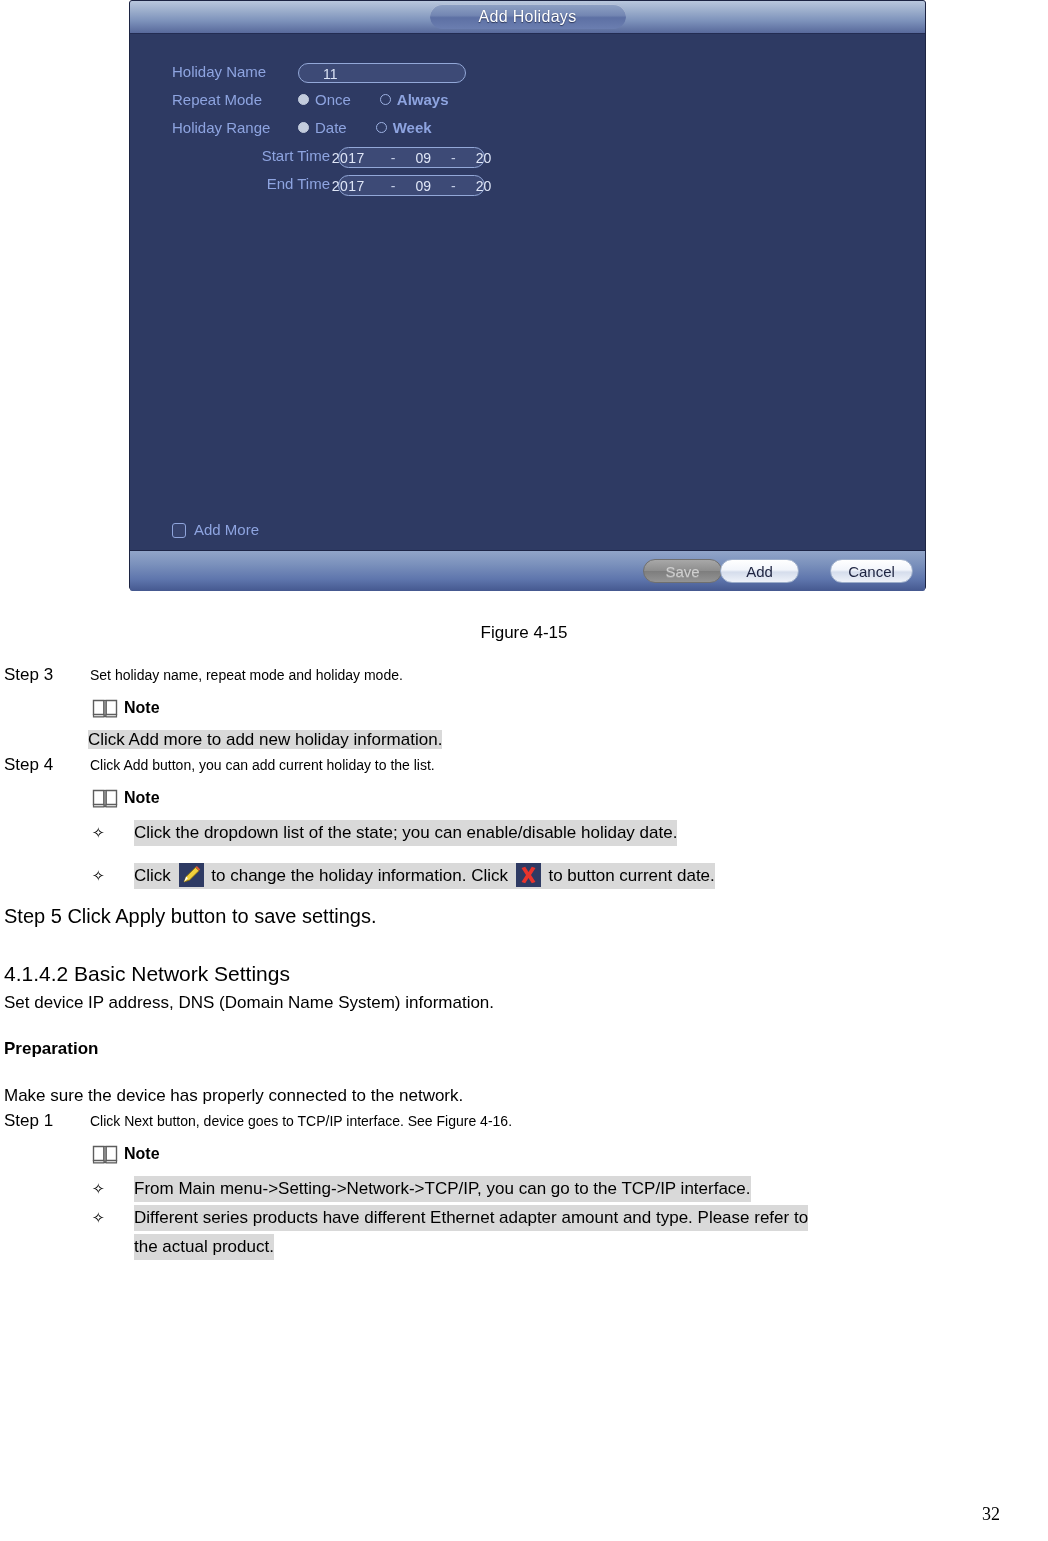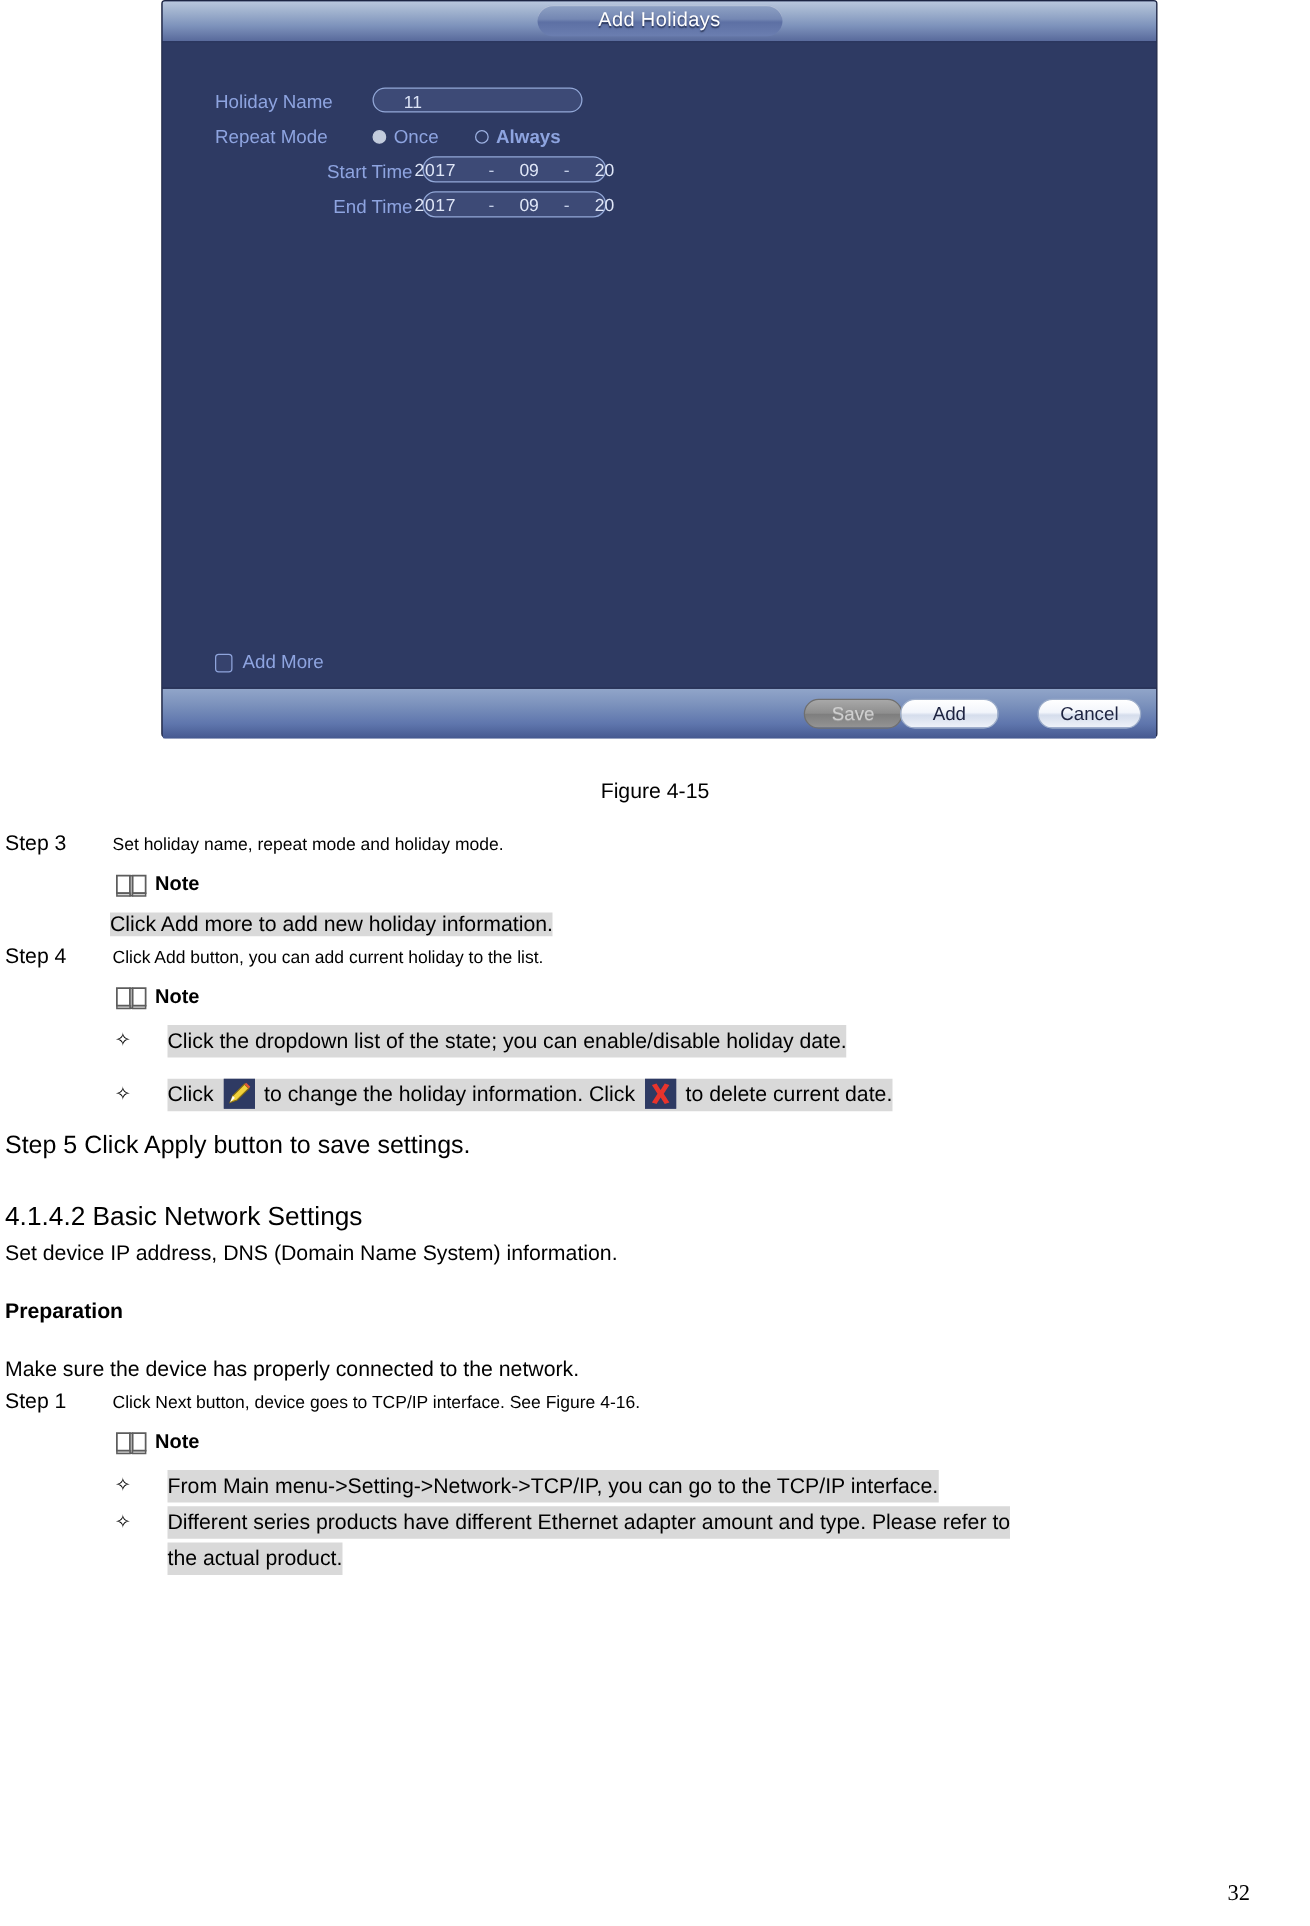--- a/index.html
+++ b/index.html
@@ -58,21 +58,21 @@
     background: #2e3a63;
   }
 
   .form {
     position: absolute;
     left: 42px;
     top: 29px;
   }
   .row {
     display: flex;
-    align-items: flex-end;
+    align-items: flex-start;
     height: 27px;
     margin-bottom: 1px;
   }
   .lbl {
     color: #8ea4e0;
     font-size: 15px;
     white-space: nowrap;
   }
   .lbl-w {
     width: 126px;
@@ -335,20 +335,33 @@
             <span class="dot on"></span>
             <span>Once</span>
           </label>
           <label class="radio">
             <span class="dot"></span>
             <span>Always</span>
           </label>
         </div>
       </div>
 
+      <div class="row">
+        <span class="lbl lbl-w">Holiday Range</span>
+        <div class="radio-group">
+          <label class="radio">
+            <span class="dot on"></span>
+            <span>Date</span>
+          </label>
+          <label class="radio">
+            <span class="dot"></span>
+            <span>Week</span>
+          </label>
+        </div>
+      </div>
 
       <div class="row">
         <span class="lbl lbl-right">Start Time</span>
         <div class="datebox">
           <span class="yy">2017</span>
           <span class="sep">-</span>
           <span>09</span>
           <span class="sep">-</span>
           <span>20</span>
         </div>
@@ -435,21 +448,21 @@
     <span class="diamond">✧</span>
     <span class="hl bullet-text">
       <span>Click </span><span class="inline-icon"><svg width="25" height="24" viewBox="0 0 25 24" aria-hidden="true">
             <rect x="0" y="0" width="25" height="24" fill="#2e3a63"></rect>
             <path d="M5 19 L7.2 13.6 L16.6 4.3 L20 7.7 L10.6 17 Z" fill="#f2d13c" stroke="#8a6f10" stroke-width="0.9"></path>
             <path d="M16.6 4.3 L20 7.7 L21.2 6.4 L17.9 3.1 Z" fill="#e05a3a"></path>
             <path d="M5 19 L7.2 13.6 L8.9 15.3 Z" fill="#ffffff"></path>
           </svg></span><span> to change the holiday information. Click </span><span class="inline-icon"><svg width="25" height="24" viewBox="0 0 25 24" aria-hidden="true">
             <rect x="0" y="0" width="25" height="24" fill="#2e3a63"></rect>
             <path d="M5.5 5 L9.2 3.8 L12.5 9 L15.8 3.8 L19.5 5 L15 12 L19.5 19 L15.8 20.2 L12.5 15 L9.2 20.2 L5.5 19 L10 12 Z" fill="#e8342c"></path>
-          </svg></span><span> to delete current date.  </span>
+          </svg></span><span> to button current date.  </span>
     </span>
   </div>
 
   <div class="step5">Step 5  Click Apply button to save settings.</div>
 
   <div class="h3">4.1.4.2  Basic Network Settings</div>
   <div class="sub">Set device IP address, DNS (Domain Name System) information.</div>
 
   <div class="bold-head">Preparation</div>
 

